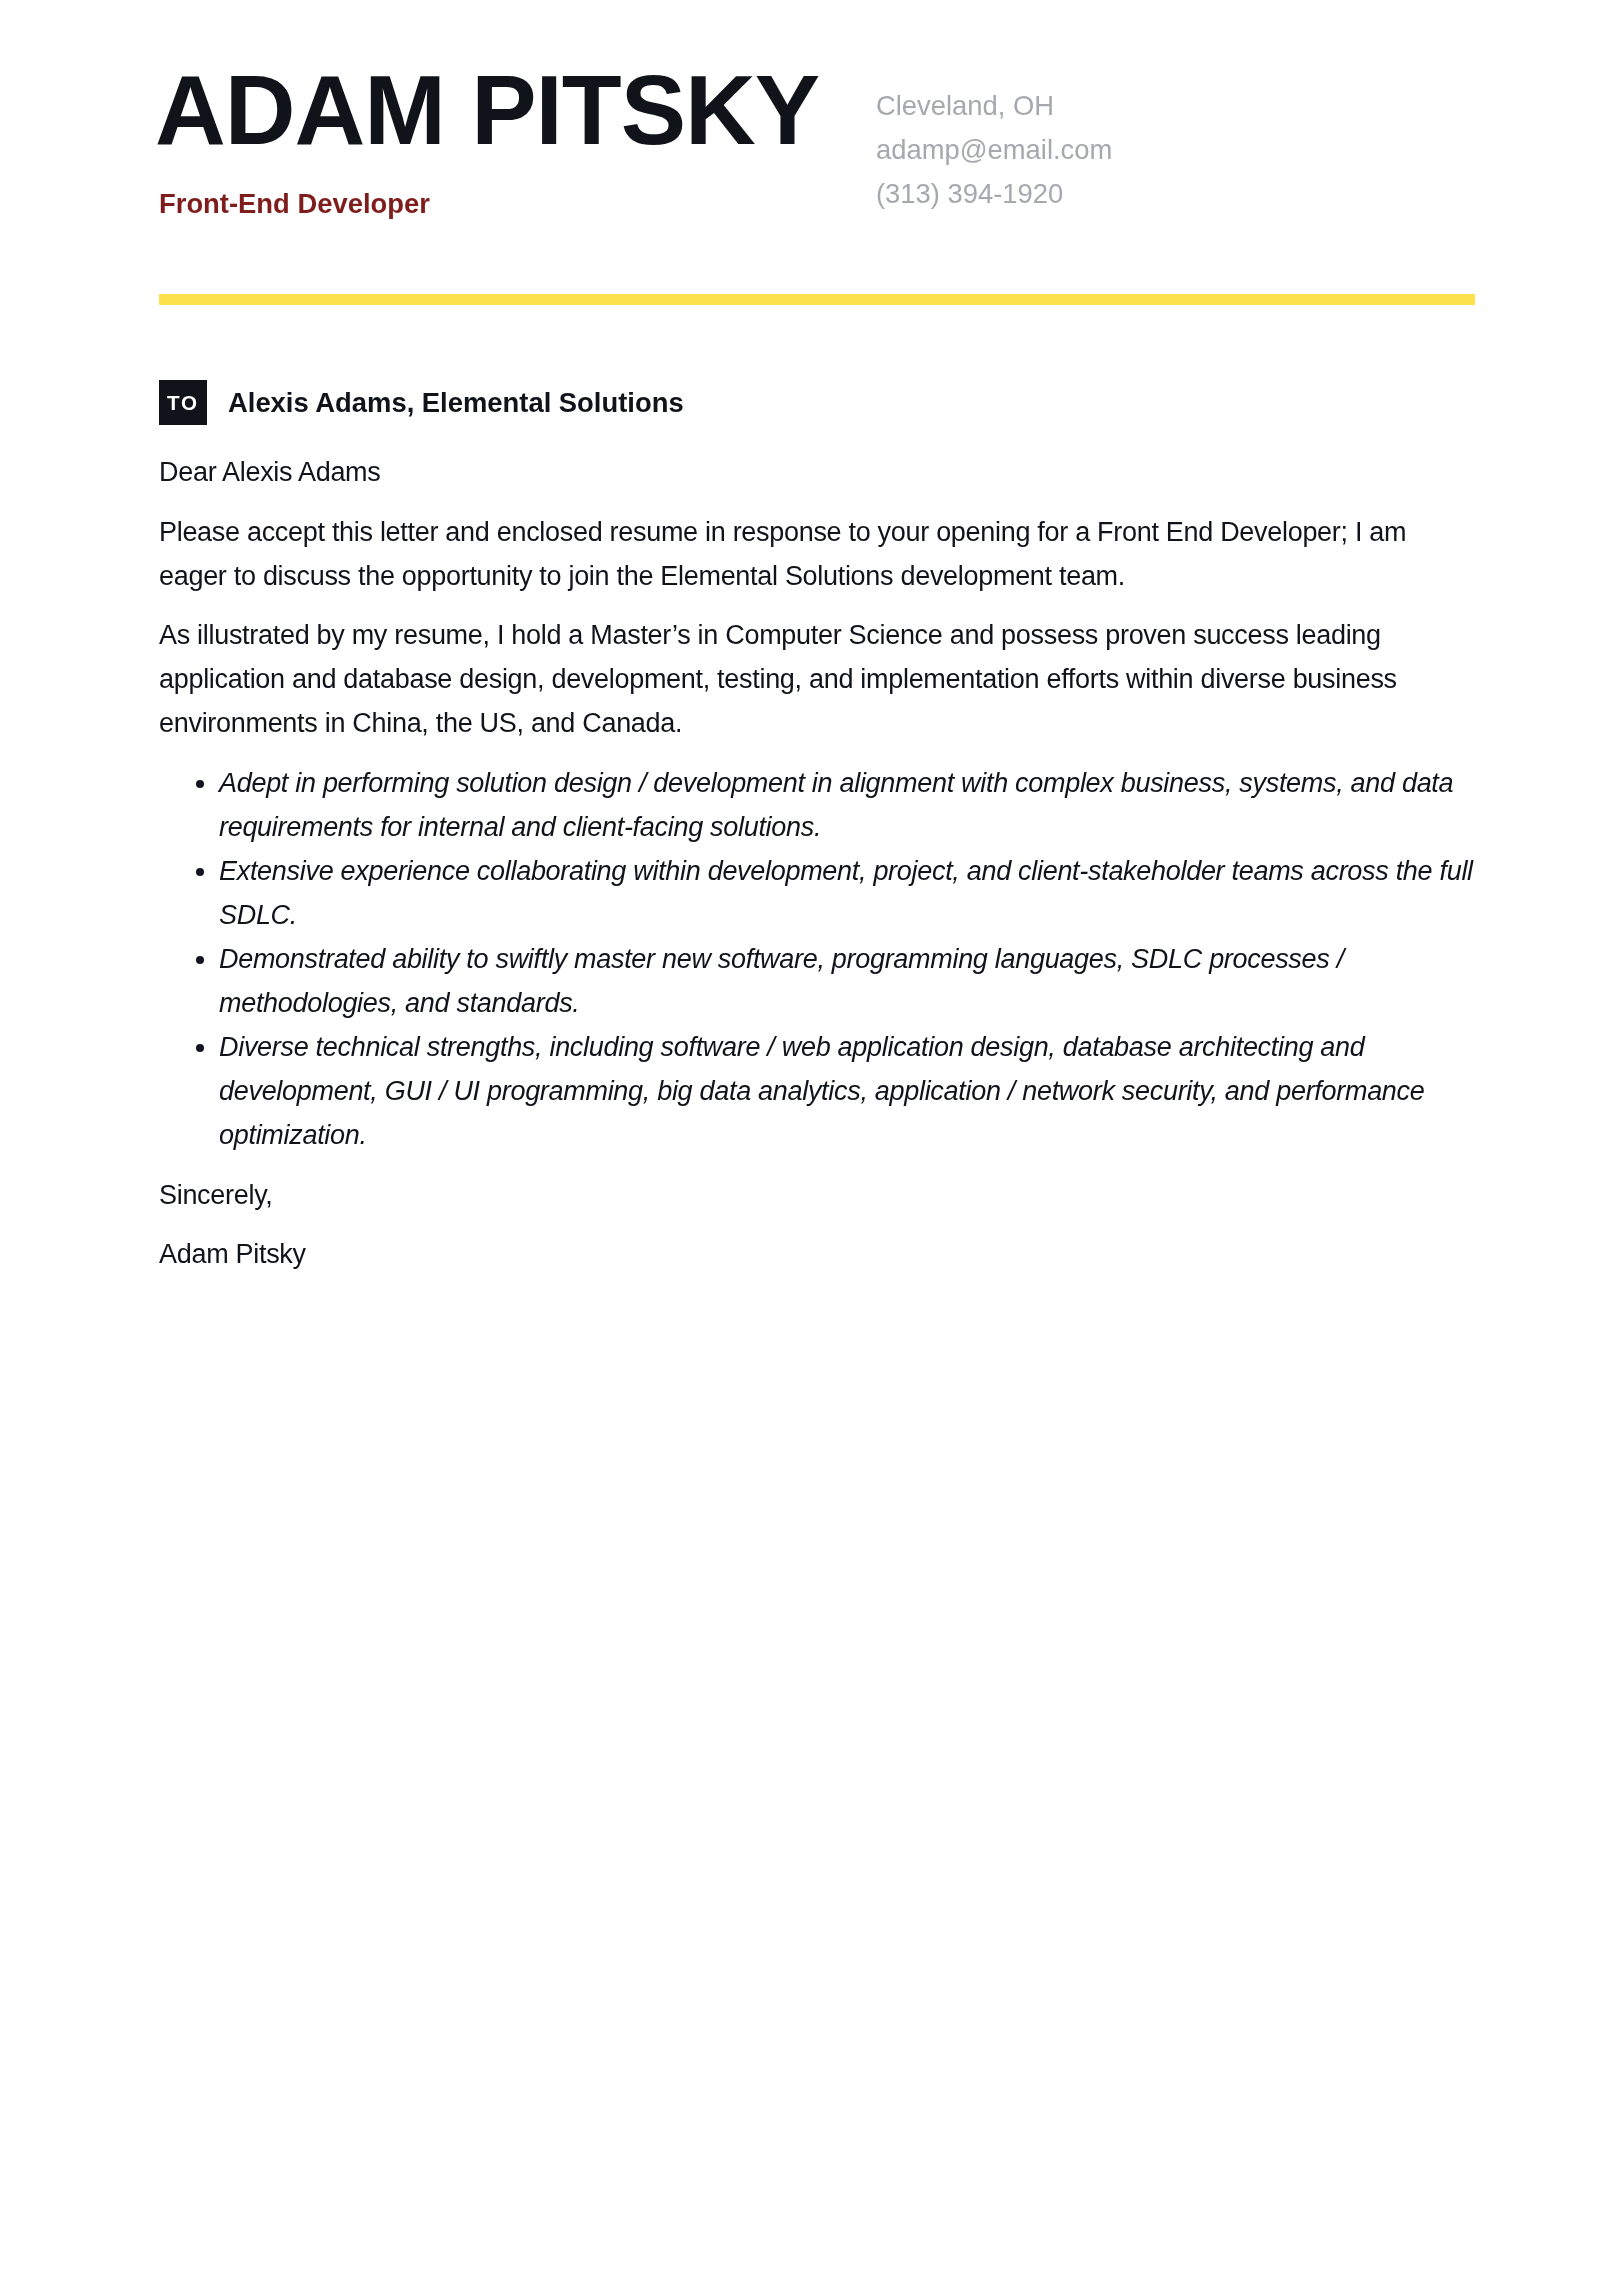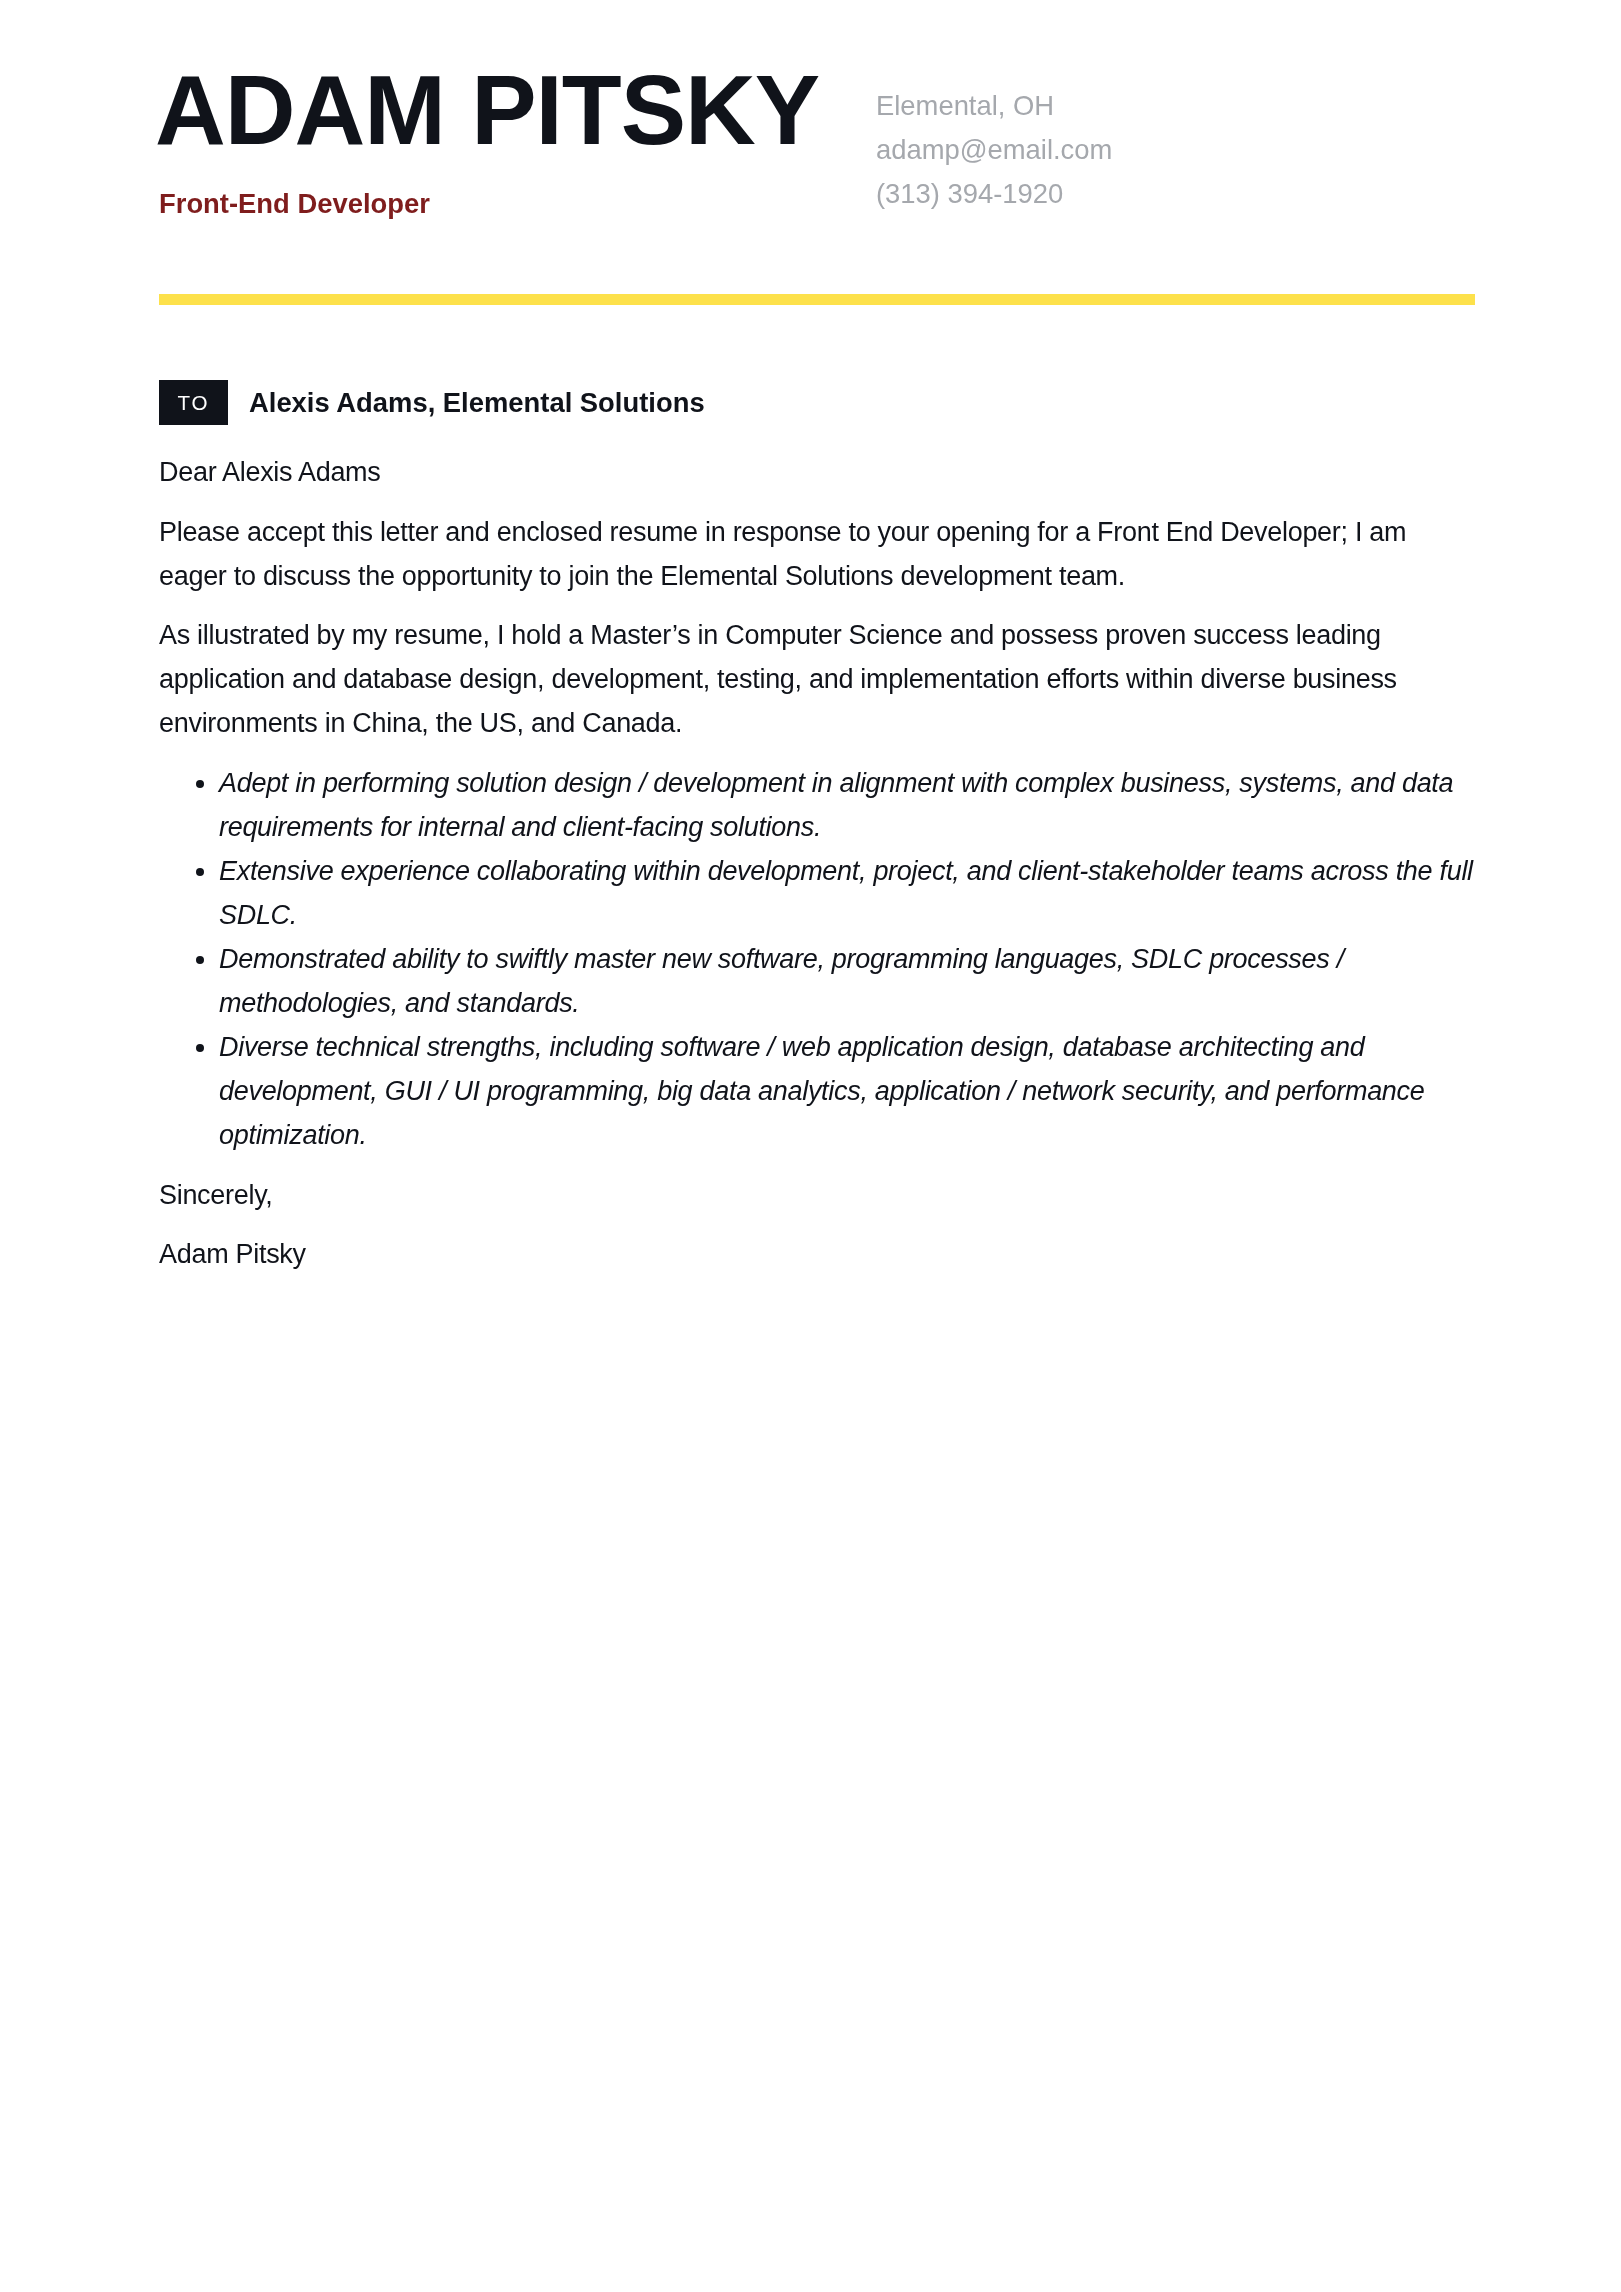--- a/index.html
+++ b/index.html
@@ -5,36 +5,36 @@
   html, body { margin:0; padding:0; background:#ffffff; }
   body { width:1621px; height:2293px; position:relative; overflow:hidden;
          font-family:"Liberation Sans", sans-serif; color:#10131a; }
   .name { position:absolute; left:155px; top:61px; font-size:98px; font-weight:700;
           letter-spacing:-1px; line-height:1; color:#10131a; white-space:nowrap; }
   .title { position:absolute; left:159px; top:188px; font-size:27.4px; font-weight:700; color:#7f1d1d; }
   .contact { position:absolute; left:876px; top:84px; font-size:27.4px; color:#a5a8ad; line-height:44px; }
   .contact div { white-space:nowrap; }
   .rule { position:absolute; left:159px; top:294px; width:1316px; height:10.8px; background:#fde14b; }
   .to-row { position:absolute; left:159px; top:380px; display:flex; align-items:center; }
-  .to-badge { background:#10131a; color:#ffffff; font-size:20.6px; font-weight:400; letter-spacing:2px;
-              width:69px; height:45px; display:flex; align-items:center; justify-content:center; }
+  .to-badge { background:#10131a; color:#ffffff; font-size:20.6px; font-weight:700; letter-spacing:2px;
+              width:48px; height:45px; display:flex; align-items:center; justify-content:center; }
   .to-name { margin-left:21px; font-size:27.4px; font-weight:700; color:#10131a; white-space:nowrap; }
   .body { position:absolute; left:159px; top:450px; width:1318px; font-size:27px; line-height:44px; color:#10131a; letter-spacing:-0.3px; }
   .body p { margin:0 0 15.7px 0; }
   .body ul { margin:0 0 15.7px 0; padding-left:60px; }
   .body li { margin:0;font-style:italic; }
 </style>
 </head>
 <body>
 
 <div class="name">ADAM PITSKY</div>
 <div class="title">Front-End Developer</div>
 
 <div class="contact">
-  <div>Elemental, OH</div>
+  <div>Cleveland, OH</div>
   <div>adamp@email.com</div>
   <div>(313) 394-1920</div>
 </div>
 
 <div class="rule"></div>
 
 <div class="to-row">
   <div class="to-badge">TO</div>
   <div class="to-name">Alexis Adams, Elemental Solutions</div>
 </div>

